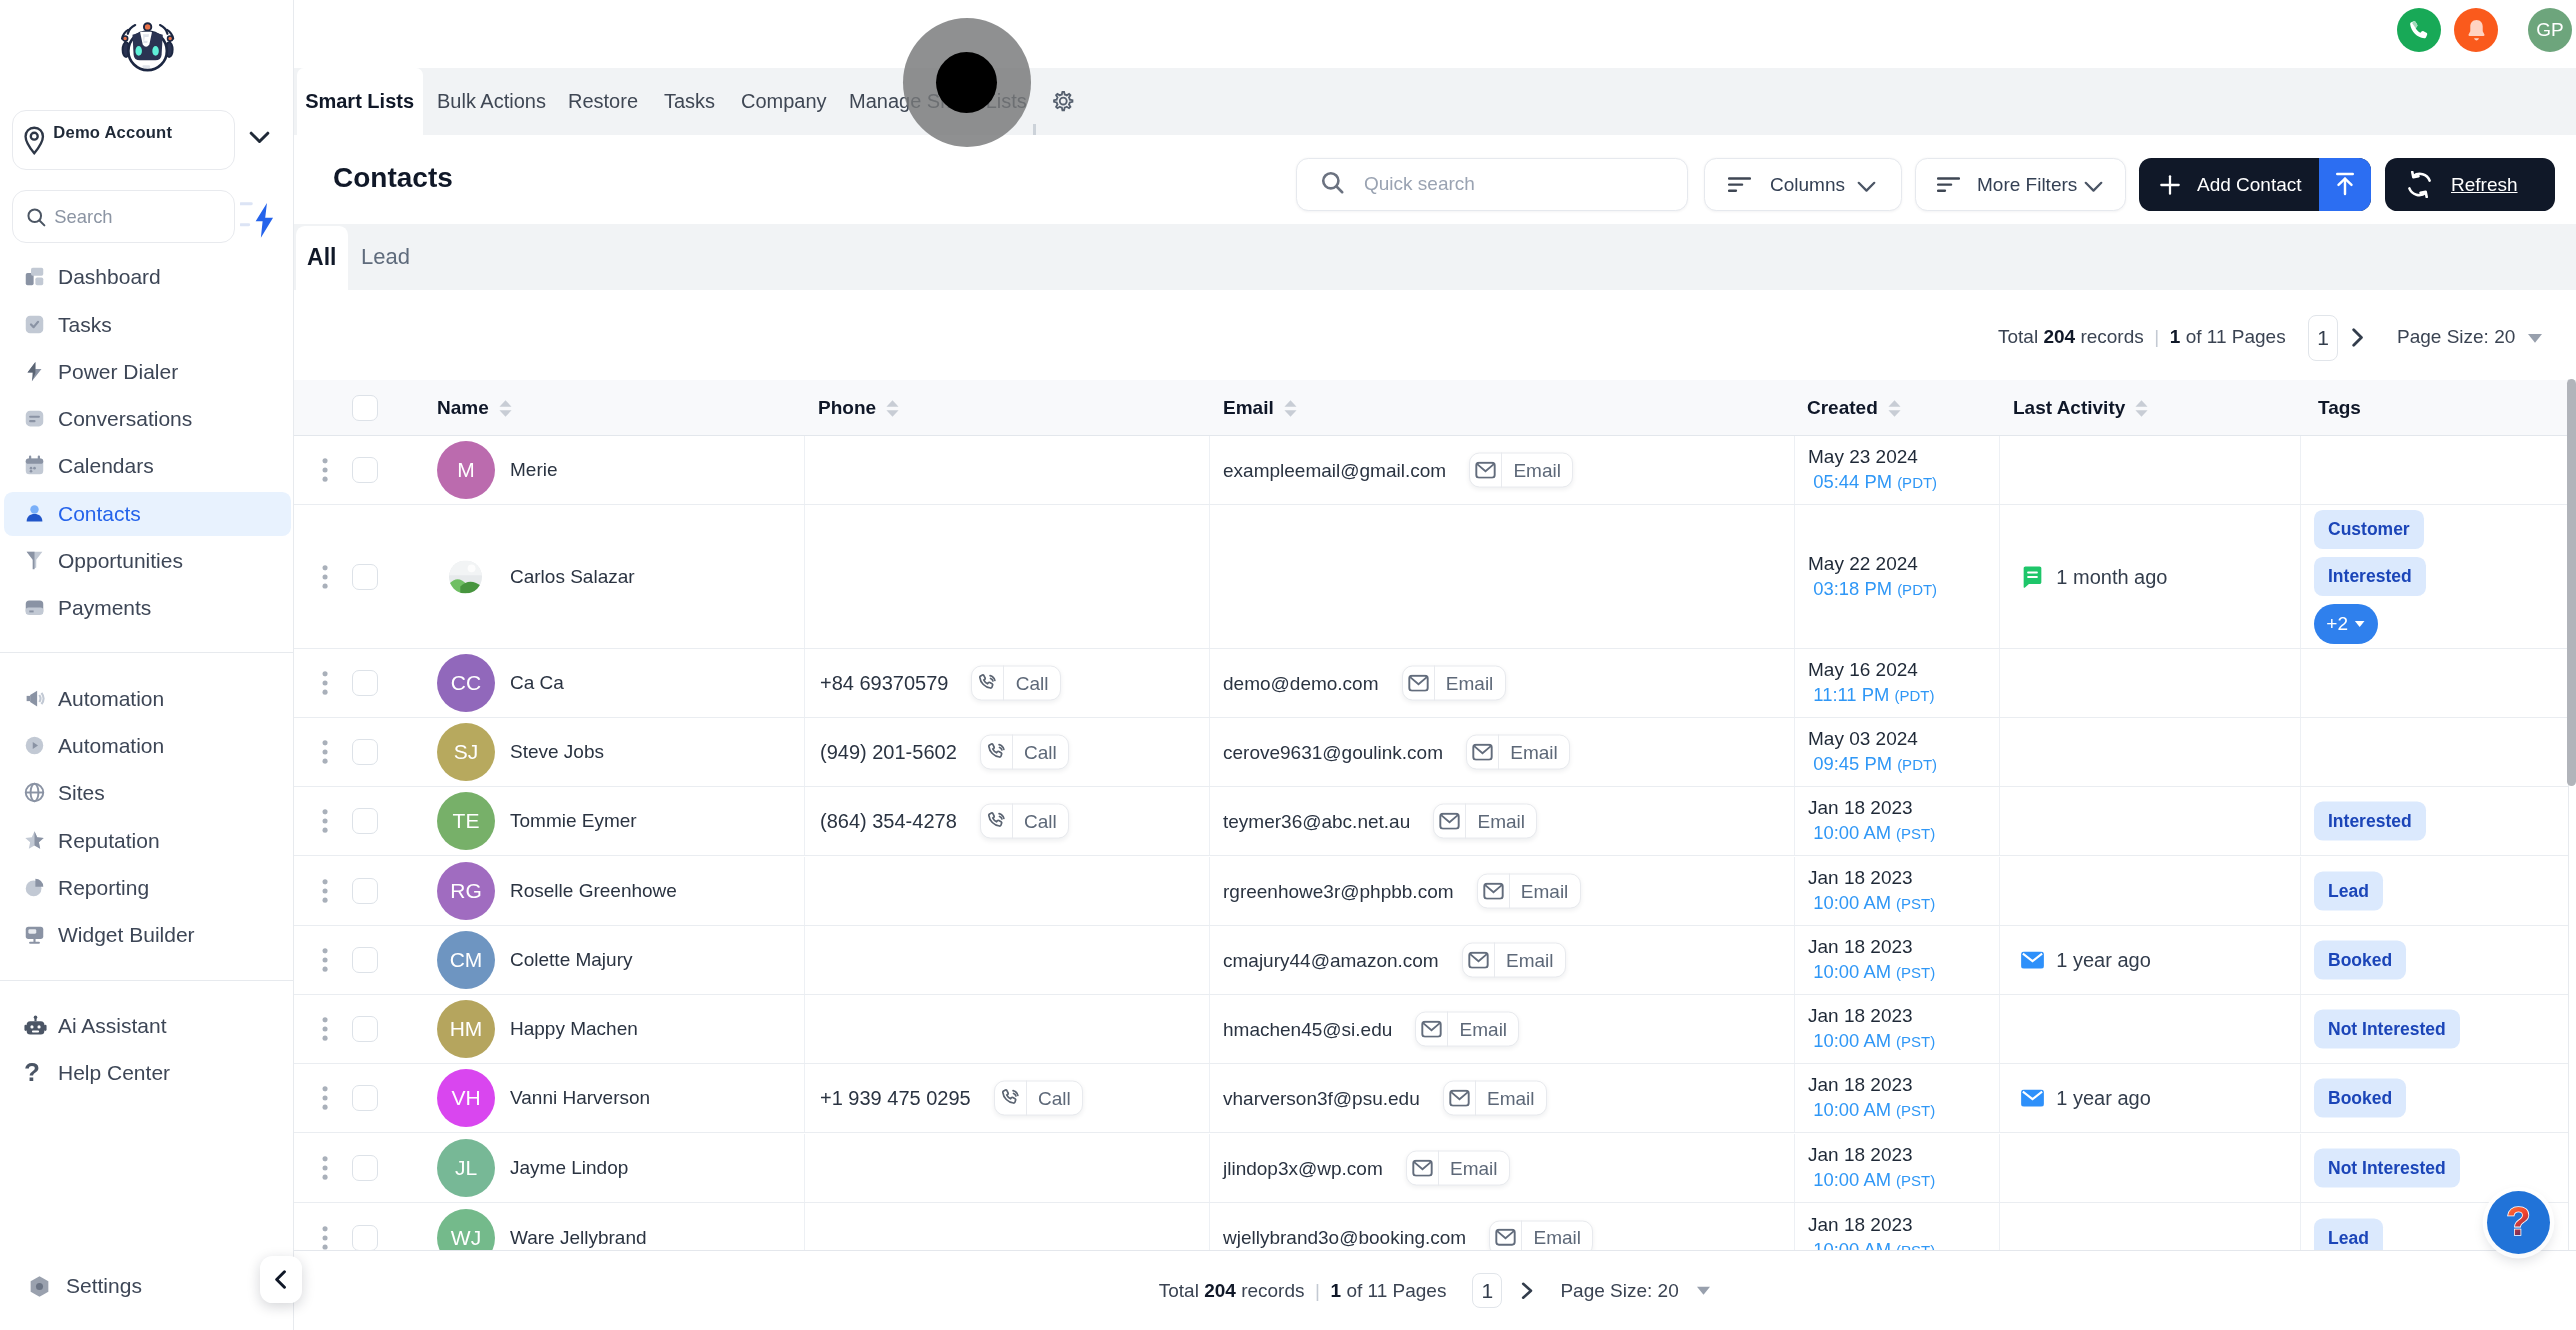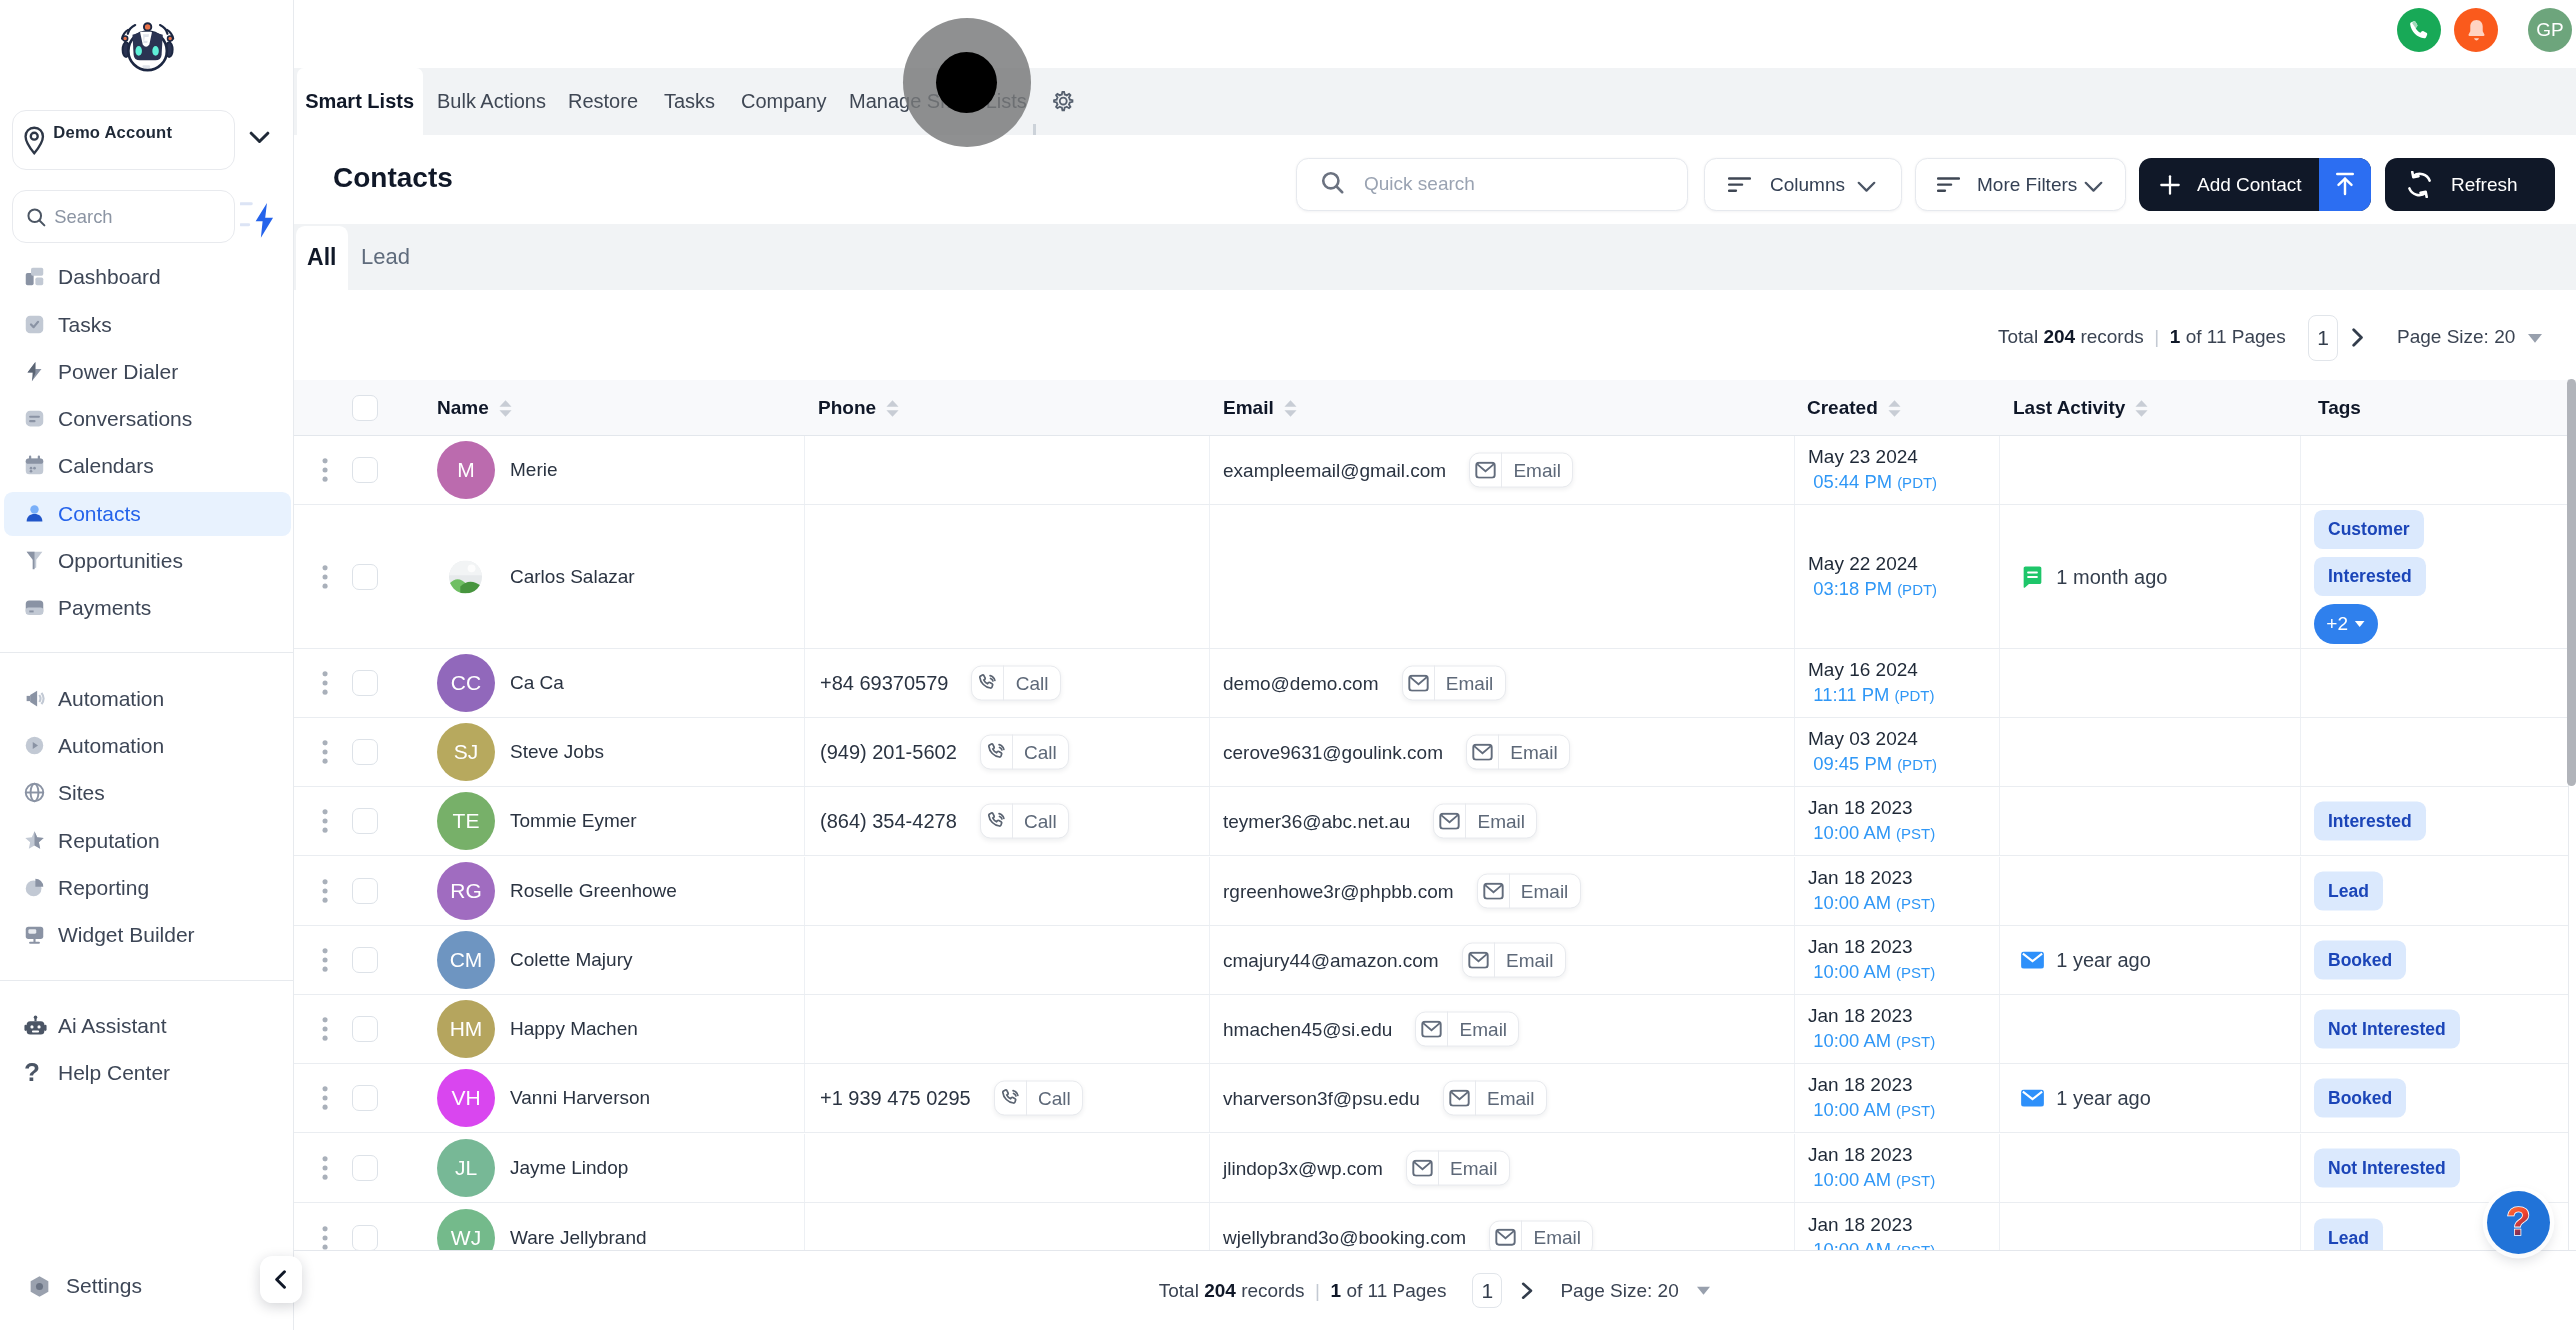--- a/index.html
+++ b/index.html
@@ -342,21 +342,21 @@
         <path d="M7.5 16 L15 8.8 L22.5 16" fill="none" stroke="#fff" stroke-width="2.8" stroke-linecap="round" stroke-linejoin="round"></path>
       </svg>
   </div>
   <div class="abs dark" style="left:2091px;top:23px;width:170px;height:53px;border-radius:12.3px;">
     <svg class="abs" style="left:21px;top:13px" width="27" height="27" viewBox="0 0 28 28">
         <path d="M7.6 5.2 A11 11 0 0 1 24.5 10" fill="none" stroke="#fff" stroke-width="2.7" stroke-linecap="round"></path>
         <path d="M7.8 0.8 L7.2 6.2 L12.6 6.8" fill="none" stroke="#fff" stroke-width="2.7" stroke-linecap="round" stroke-linejoin="round" transform="rotate(-18 8 5)"></path>
         <path d="M20.4 22.8 A11 11 0 0 1 3.5 18" fill="none" stroke="#fff" stroke-width="2.7" stroke-linecap="round"></path>
         <path d="M20.2 27.2 L20.8 21.8 L15.4 21.2" fill="none" stroke="#fff" stroke-width="2.7" stroke-linecap="round" stroke-linejoin="round" transform="rotate(-18 20 23)"></path>
       </svg>
-    <span class="abs" style="left:66px;top:16px;font-size:19px;font-weight:500;color:#fff;">Refresh</span>
+    <span class="abs" style="left:66px;top:16px;font-size:19px;font-weight:500;color:#fff;text-decoration:underline;">Refresh</span>
   </div>
 </div>
 <div id="strip2">
   <div id="alltab">
       <span>All</span>
     </div>
   <div id="leadtab">Lead</div>
 </div>
 <div id="pgtop">
   <div class="abs pgtext" style="left:1704px;top:36px;">Total <b style="color:#101828;">204</b> records &nbsp;<span style="color:#c4cad3;">|</span>&nbsp; <b style="color:#101828;">1</b> of 11 Pages</div>

